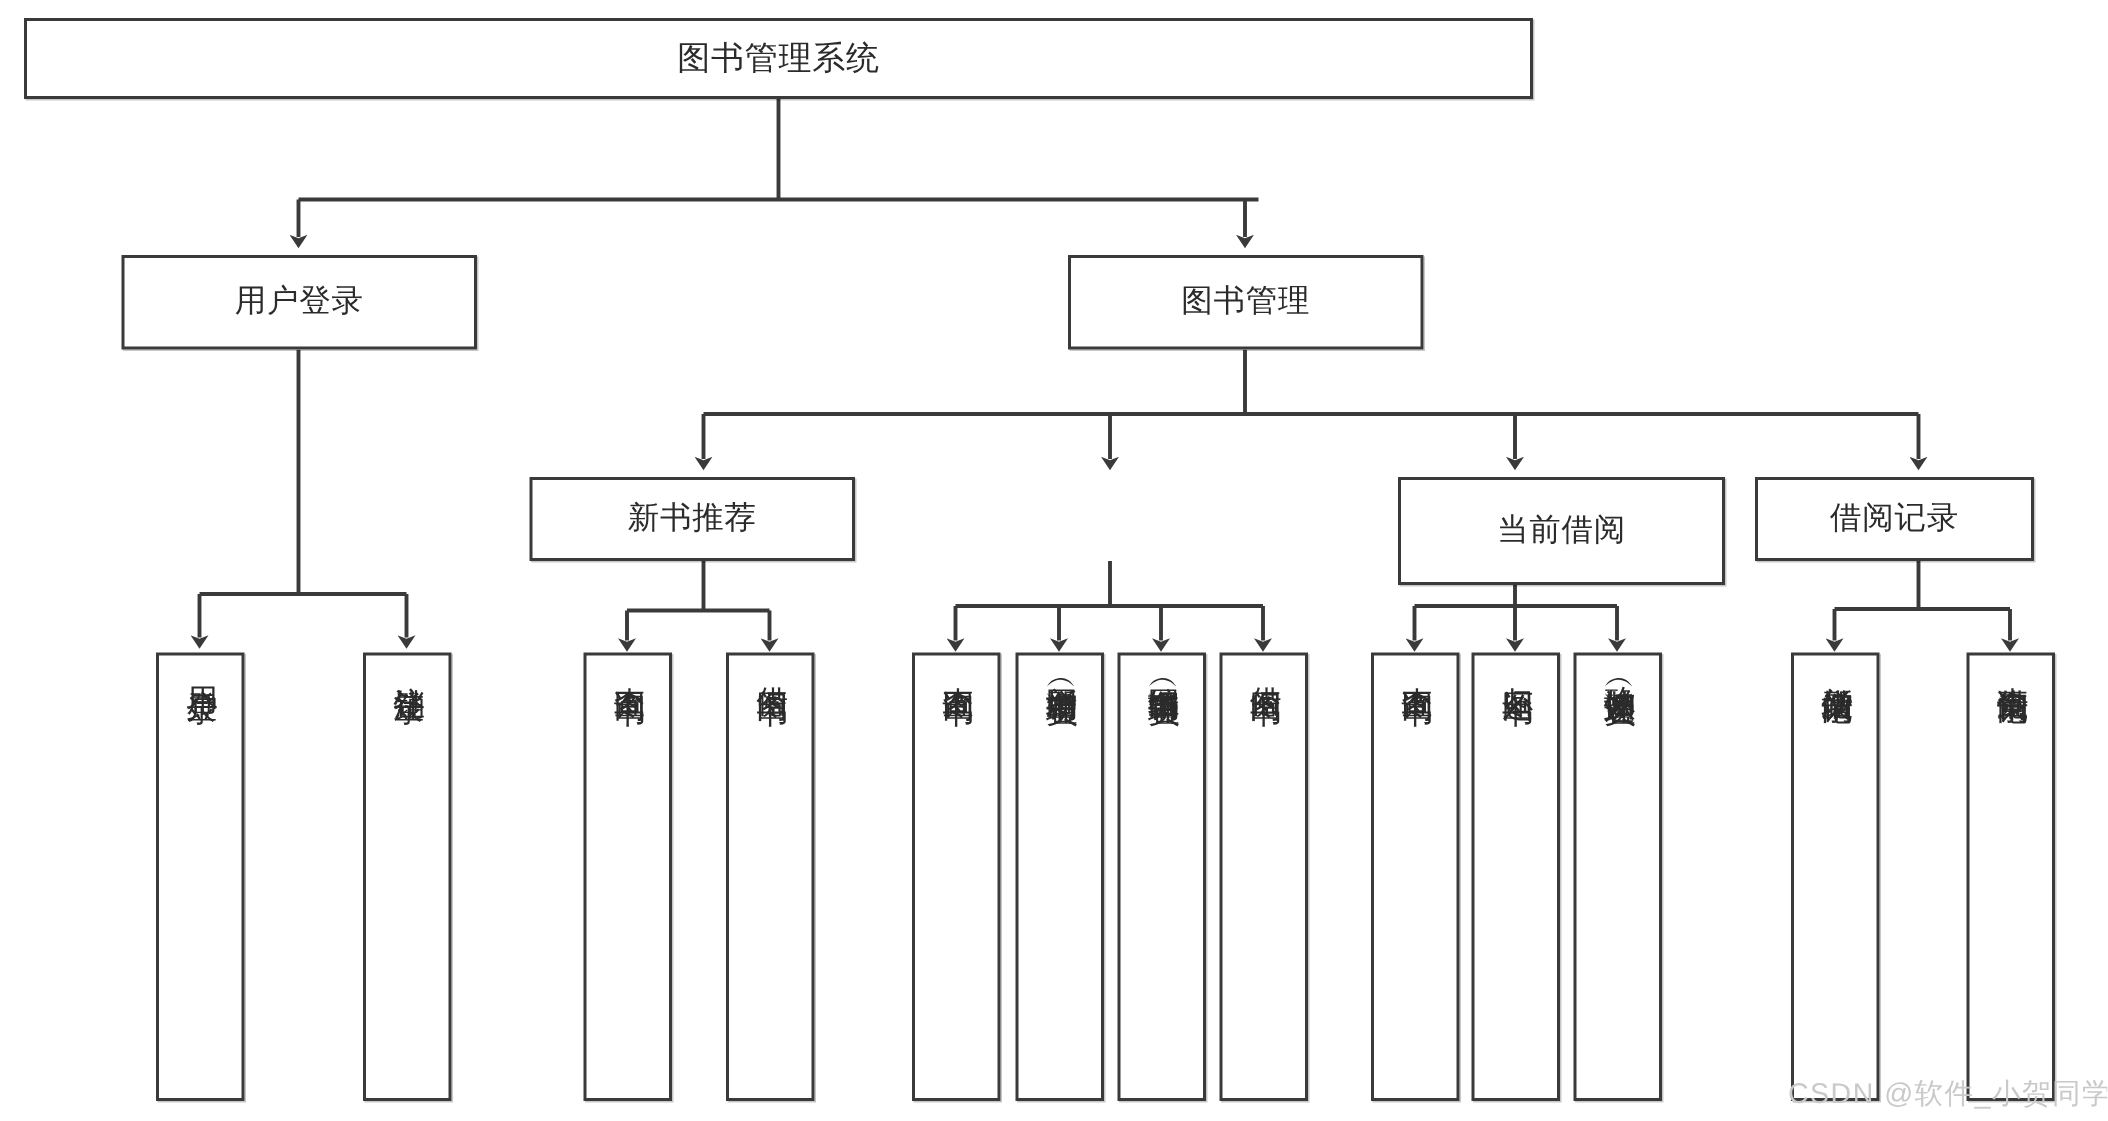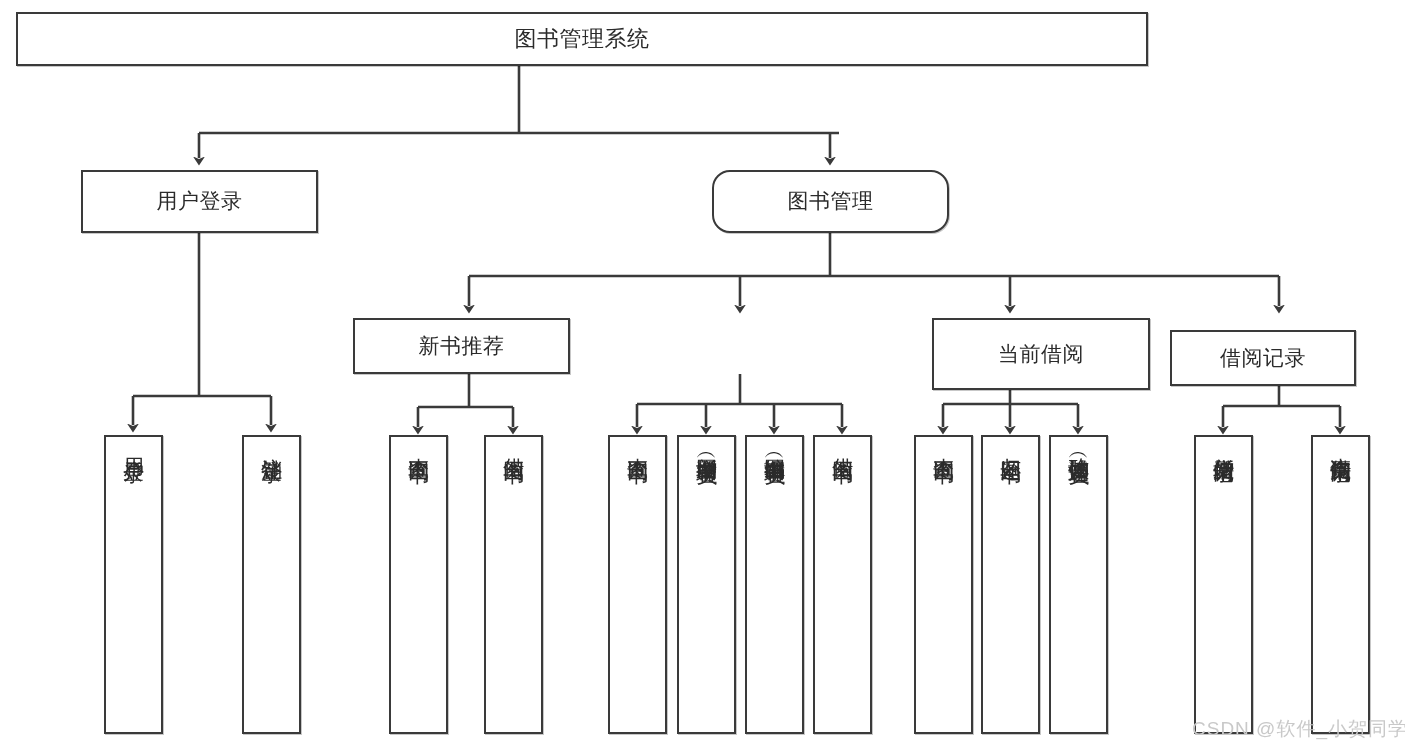--- a/index.html
+++ b/index.html
@@ -129,38 +129,38 @@
       <path d="M1010,404 L1010,427" marker-end="url(#arrow)"></path>
       <path d="M1078,404 L1078,427" marker-end="url(#arrow)"></path>
 
       <path d="M1279,374 L1279,406"></path>
       <path d="M1223,406 L1340,406"></path>
       <path d="M1223,406 L1223,427" marker-end="url(#arrow)"></path>
       <path d="M1340,406 L1340,427" marker-end="url(#arrow)"></path>
     </g>
   </svg>
 
-  <div class="node h root" style="left:16px; top:12px; width:1132px; height:54px;">
+  <div class="node h root" style="left:16px; top:12px; width:1006px; height:54px;">
     <span class="label">图书管理系统</span>
   </div>
 
   <div class="node h" style="left:81px; top:170px; width:237px; height:63px;">
     <span class="label">用户登录</span>
   </div>
-  <div class="node h" style="left:712px; top:170px; width:237px; height:63px;border-radius:18px;">
+  <div class="node h" style="left:712px; top:170px; width:237px; height:63px;">
     <span class="label">图书管理</span>
   </div>
 
   <div class="node h" style="left:353px; top:318px; width:217px; height:56px;">
     <span class="label">新书推荐</span>
   </div>
   <div class="node h" style="left:932px; top:318px; width:218px; height:72px;">
     <span class="label">当前借阅</span>
   </div>
-  <div class="node h" style="left:1170px; top:318px; width:186px; height:56px;margin-top:12px;">
+  <div class="node h" style="left:1170px; top:318px; width:186px; height:56px;">
     <span class="label">借阅记录</span>
   </div>
 
   <div class="node v" style="left:104px; top:435px; width:59px; height:299px;">
     <span class="label">用户登录</span>
   </div>
   <div class="node v" style="left:242px; top:435px; width:59px; height:299px;">
     <span class="label">注销登录</span>
   </div>
 

